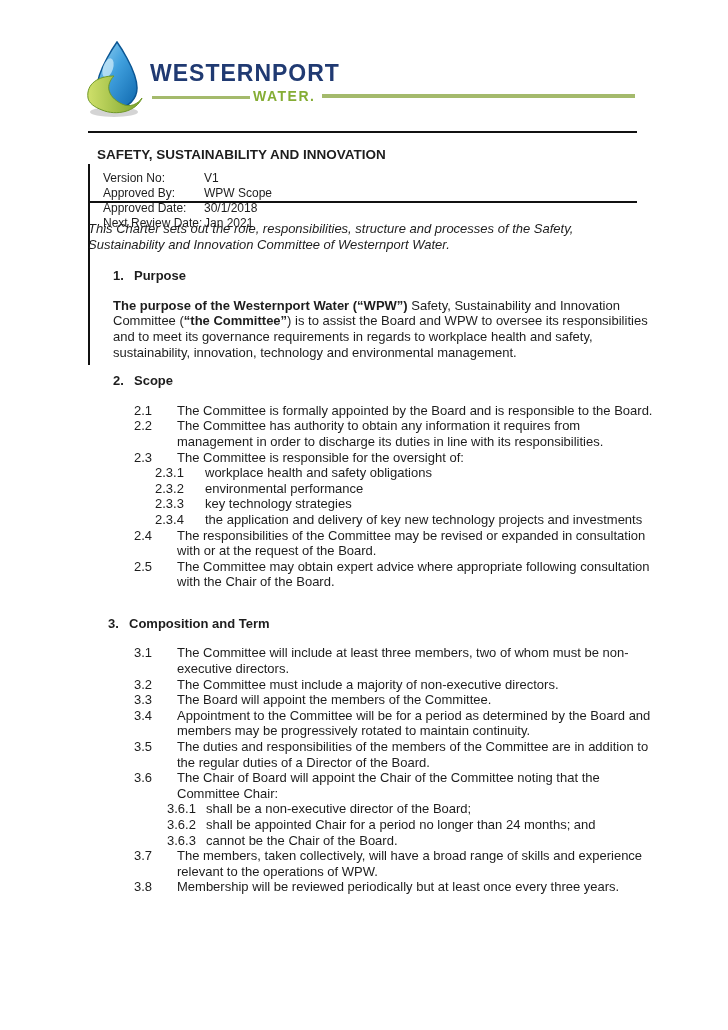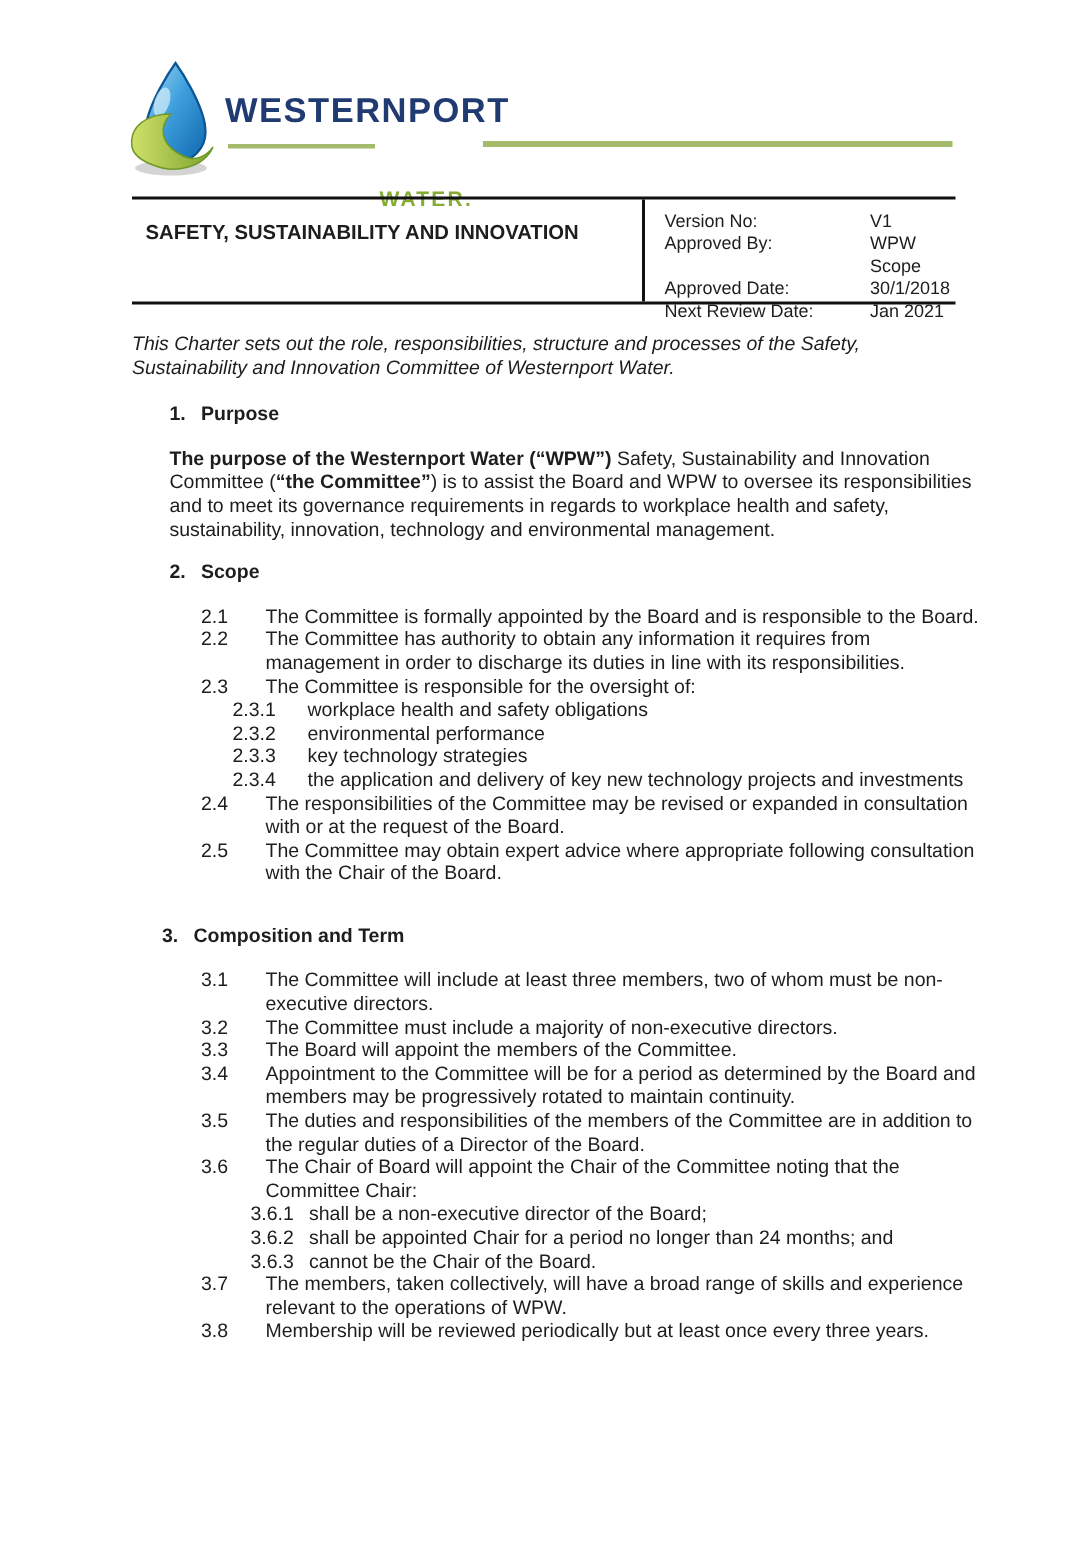--- a/index.html
+++ b/index.html
@@ -11,41 +11,42 @@
 
   
   .logo { position:absolute; left:86px; top:38px; width:551px; height:80px; }
   .logo-mark { position:absolute; left:0; top:2px; }
   .brand-name {
     position:absolute; left:64px; top:28px;
     font-size:23px; font-weight:bold; letter-spacing:1px; color:#203a72;
   }
   .brand-water {
     position:absolute; left:167px; top:51px;
-    font-size:14px; font-weight:bold; letter-spacing:1.5px; color:#85ad35;margin-top:36px;
+    font-size:14px; font-weight:bold; letter-spacing:1.5px; color:#85ad35;
   }
   .gline { position:absolute; background:#a4ba6c; }
   .gline-left  { left:66px;  top:58px; width:98px;  height:3px; }
   .gline-right { left:236px; top:56px; width:313px; height:4px; }
 
   
   .charter-header {
     position:absolute; left:88px; top:131px; width:549px; height:68px;
     border-top:2px solid #111; border-bottom:2px solid #111;
     display:flex;
+    flex-direction:column;
   }
   .charter-title {
     flex:1 1 auto; padding:13px 6px 0 9px;
     font-weight:bold; font-size:13.5px; line-height:17.5px;
   }
   .charter-meta {
     flex:0 0 194px; border-left:2px solid #111; padding:7px 0 0 13px;
     font-size:12px; line-height:15px;
   }
-  .meta-row { display:flex;gap:36px; }
+  .meta-row { display:flex; }
   .meta-label { flex:0 0 101px; }
 
   
   .content { position:absolute; left:88px; top:214px; width:549px; }
   .intro { margin:7px 0 16px 0; font-style:italic; width:549px; }
   .sec-h { margin:13px 0 0 25px; font-weight:bold; }
   .sec-h.gap-big { margin-top:26px;margin-left:20px; }
   .hnum { display:inline-block; width:21px; }
   .body-p { margin:14px 0 0 25px; width:540px; }
   .list { margin:14px 0 0 46px; width:521px; }

